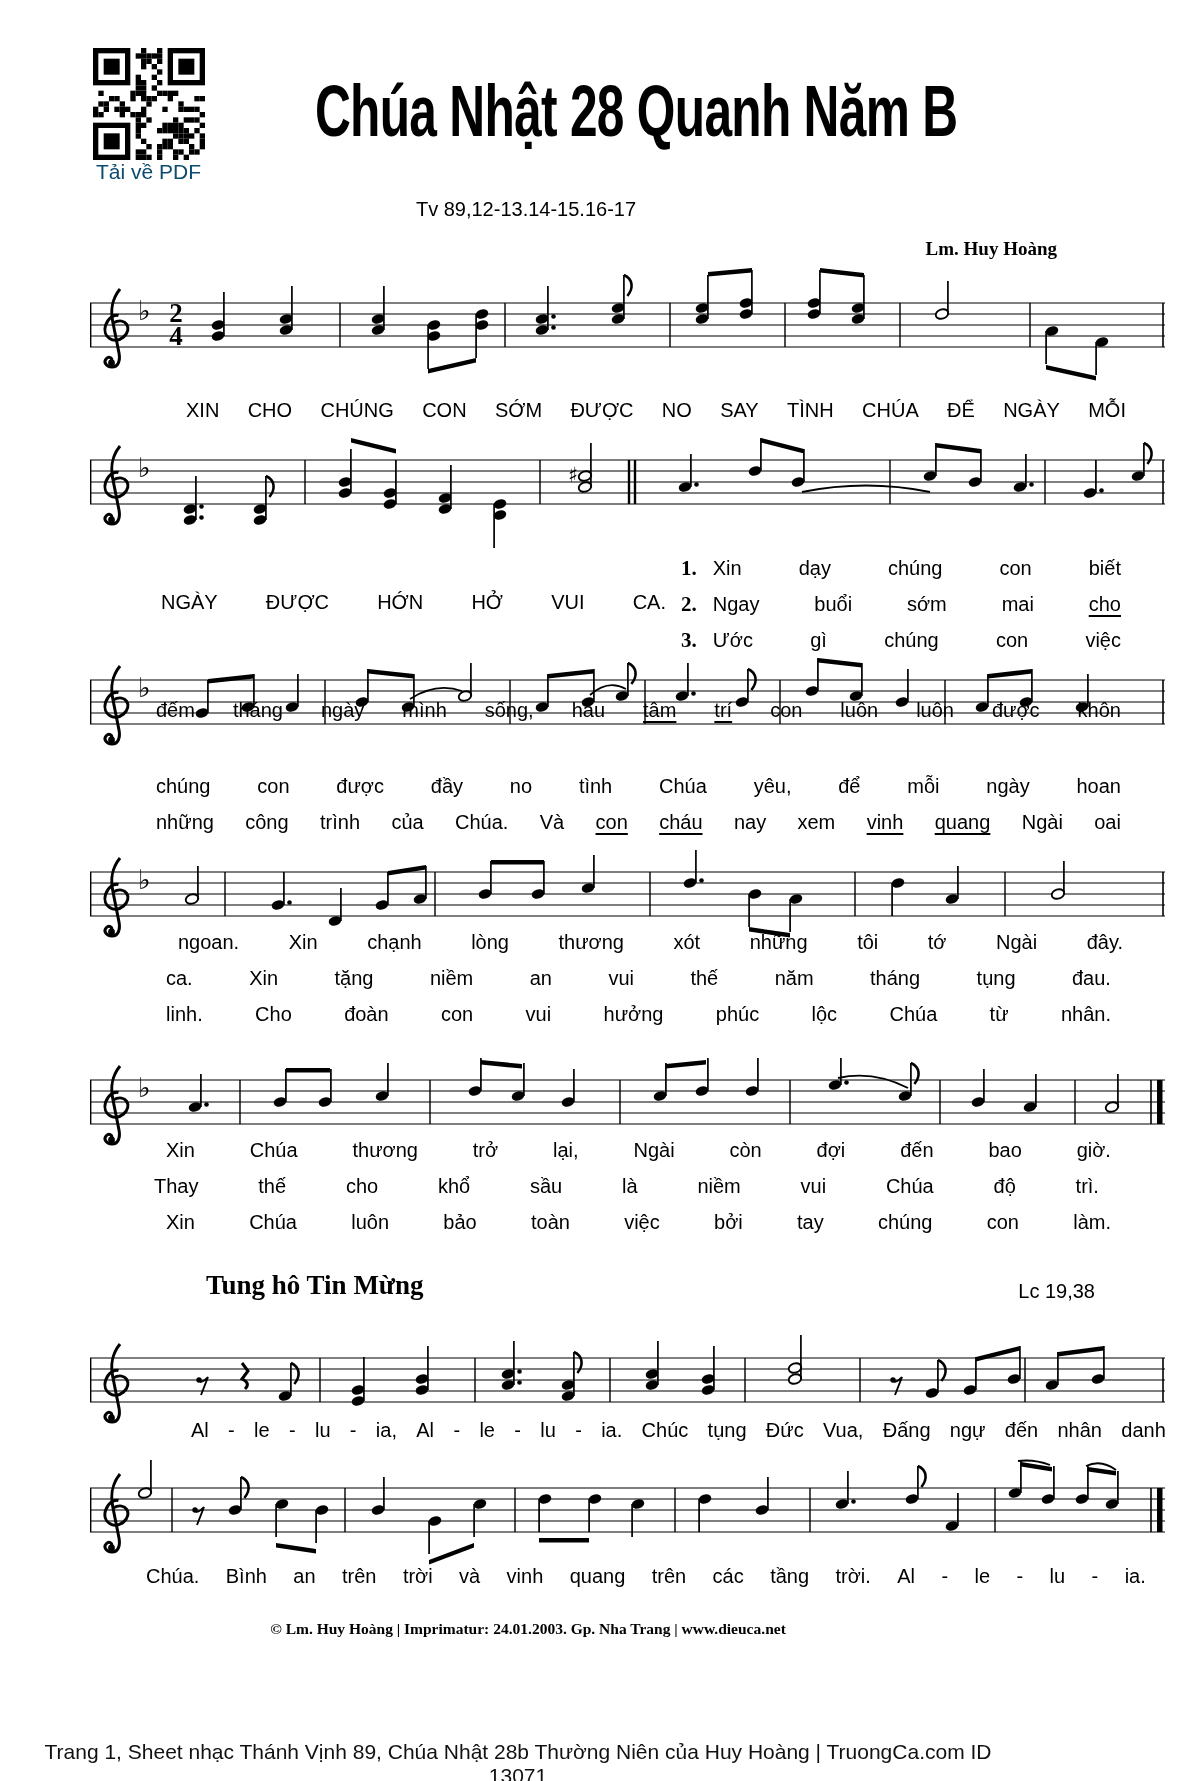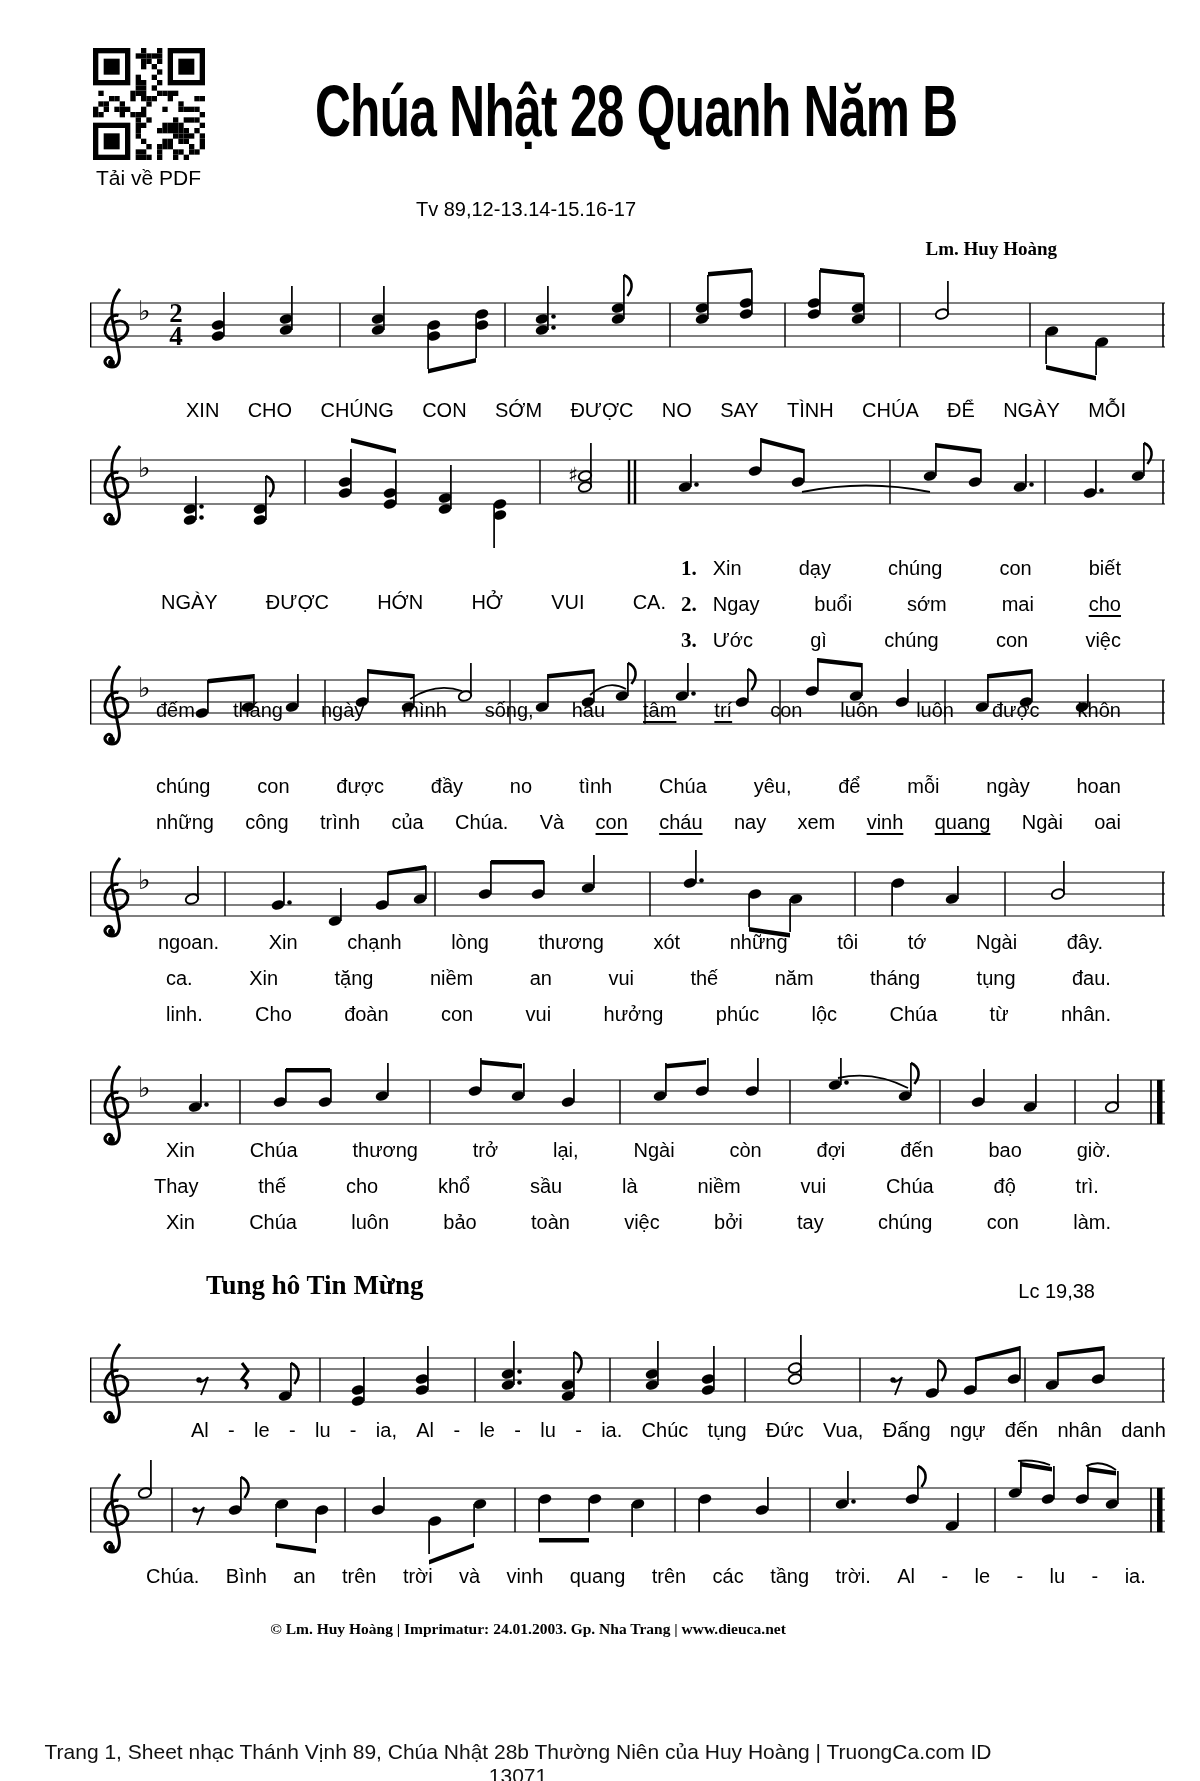--- a/index.html
+++ b/index.html
@@ -1,21 +1,21 @@
 <!DOCTYPE html>
 <html><head>
 <meta charset="utf-8">
 <style>
   html,body{margin:0;padding:0;background:#fff;}
   .page{position:relative;width:1200px;height:1781px;background:#ffffff;color:#000;
         font-family:"Liberation Sans",sans-serif;overflow:hidden;}
   .abs{position:absolute;padding-left:36px;}
   .qr-wrap{left:45px;top:48px;width:135px;text-align:center;cursor:pointer;}
   .qr-wrap svg{display:block;margin:0 auto;}
-  .qr-caption{font:21px "Liberation Sans",sans-serif;color:#000000;margin-top:6px;}
+  .qr-caption{font:21px "Liberation Sans",sans-serif;color:#0c4a6e;margin-top:0;}
   .title{left:0;top:72px;width:1200px;text-align:center;}
   .title span{display:inline-block;transform:scaleX(0.72) scaleY(1.04);transform-origin:50% 50%;
        font-family:"Liberation Sans",sans-serif;font-weight:800;font-size:69px;letter-spacing:-1px;white-space:nowrap;}
   .subtitle{left:0;top:198px;width:980px;text-align:center;font-size:20px;}
   .composer{top:238px;right:143px;font:bold 19px "Liberation Serif",serif;}
   .lyr{display:flex;justify-content:space-between;align-items:baseline;
        font-size:20px;line-height:1;white-space:nowrap;}
   .lyr span{white-space:pre;}
   .lyr .u{text-decoration:underline;text-underline-offset:4px;text-decoration-thickness:2px;}
   .verse{display:flex;align-items:baseline;}
@@ -701,21 +701,21 @@
       <span class="u">con</span>
       <span class="u">cháu</span>
       <span>nay</span>
       <span>xem</span>
       <span class="u">vinh</span>
       <span class="u">quang</span>
       <span>Ngài</span>
       <span>oai</span>
     </div>
 
-  <div class="abs lyr" style="left:122px;top:932px;width:945px">
+  <div class="abs lyr" style="left:142px;top:932px;width:945px">
       <span>ngoan.</span>
       <span>Xin</span>
       <span>chạnh</span>
       <span>lòng</span>
       <span>thương</span>
       <span>xót</span>
       <span>những</span>
       <span>tôi</span>
       <span>tớ</span>
       <span>Ngài</span>

